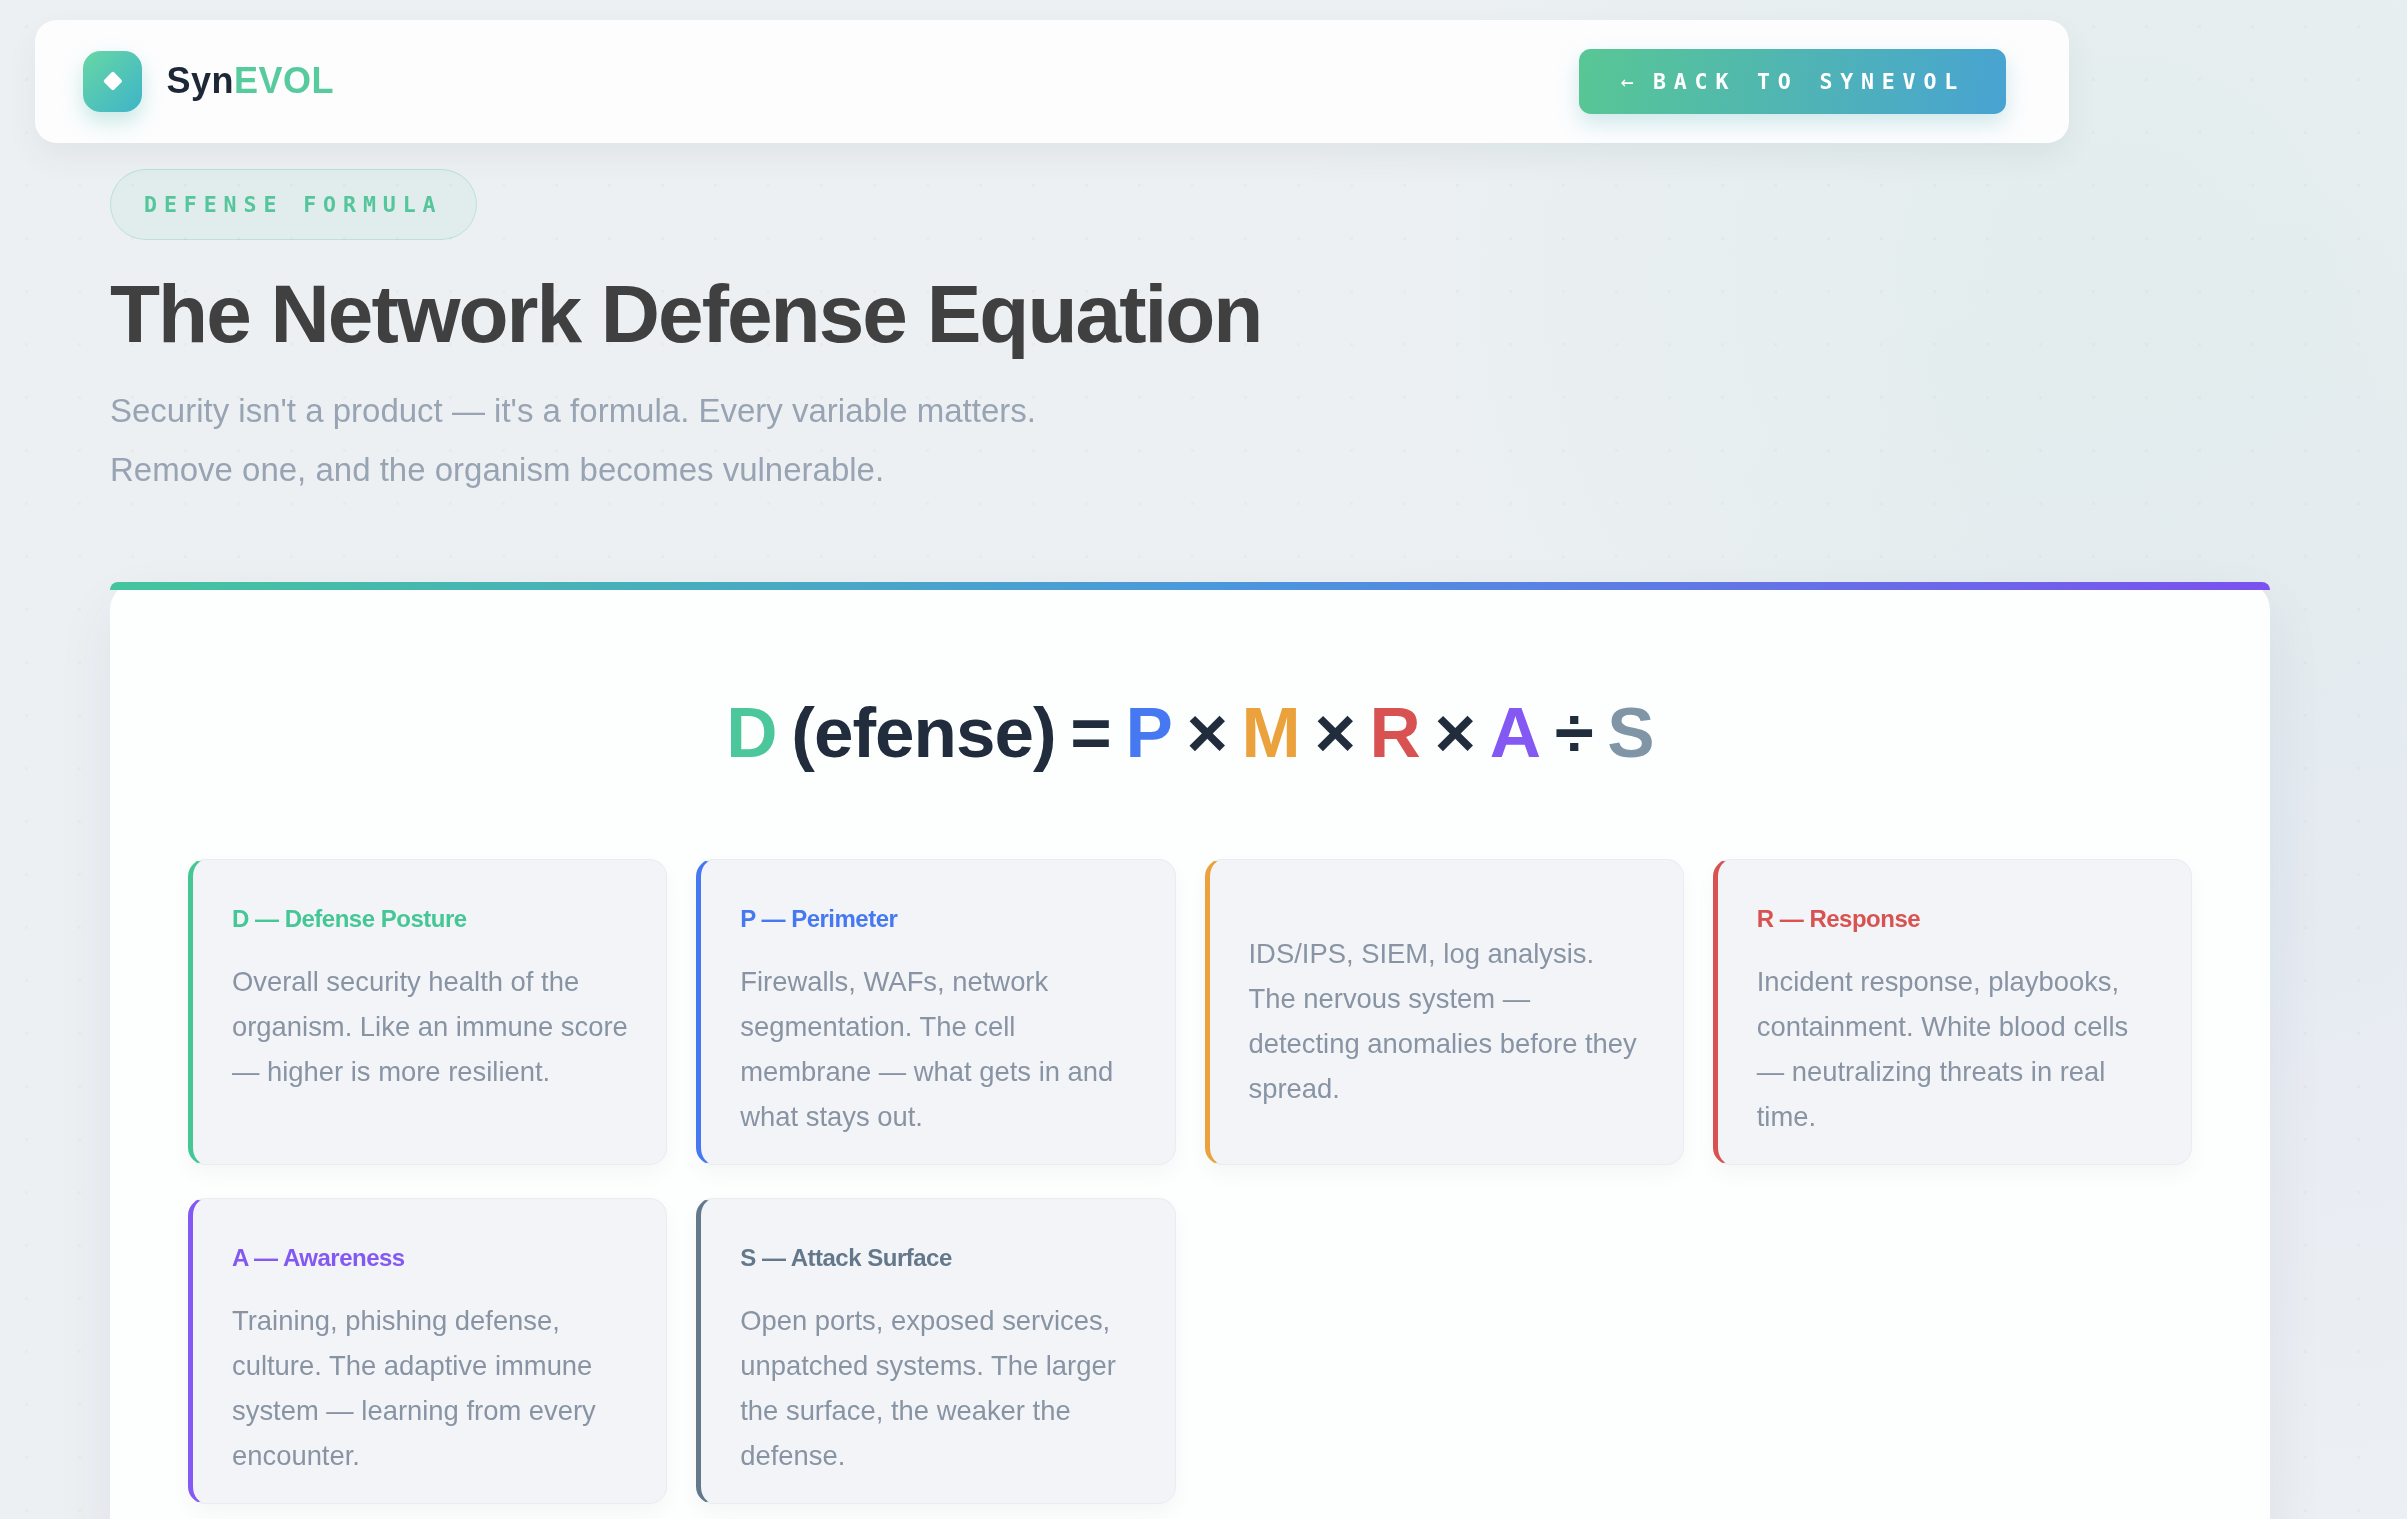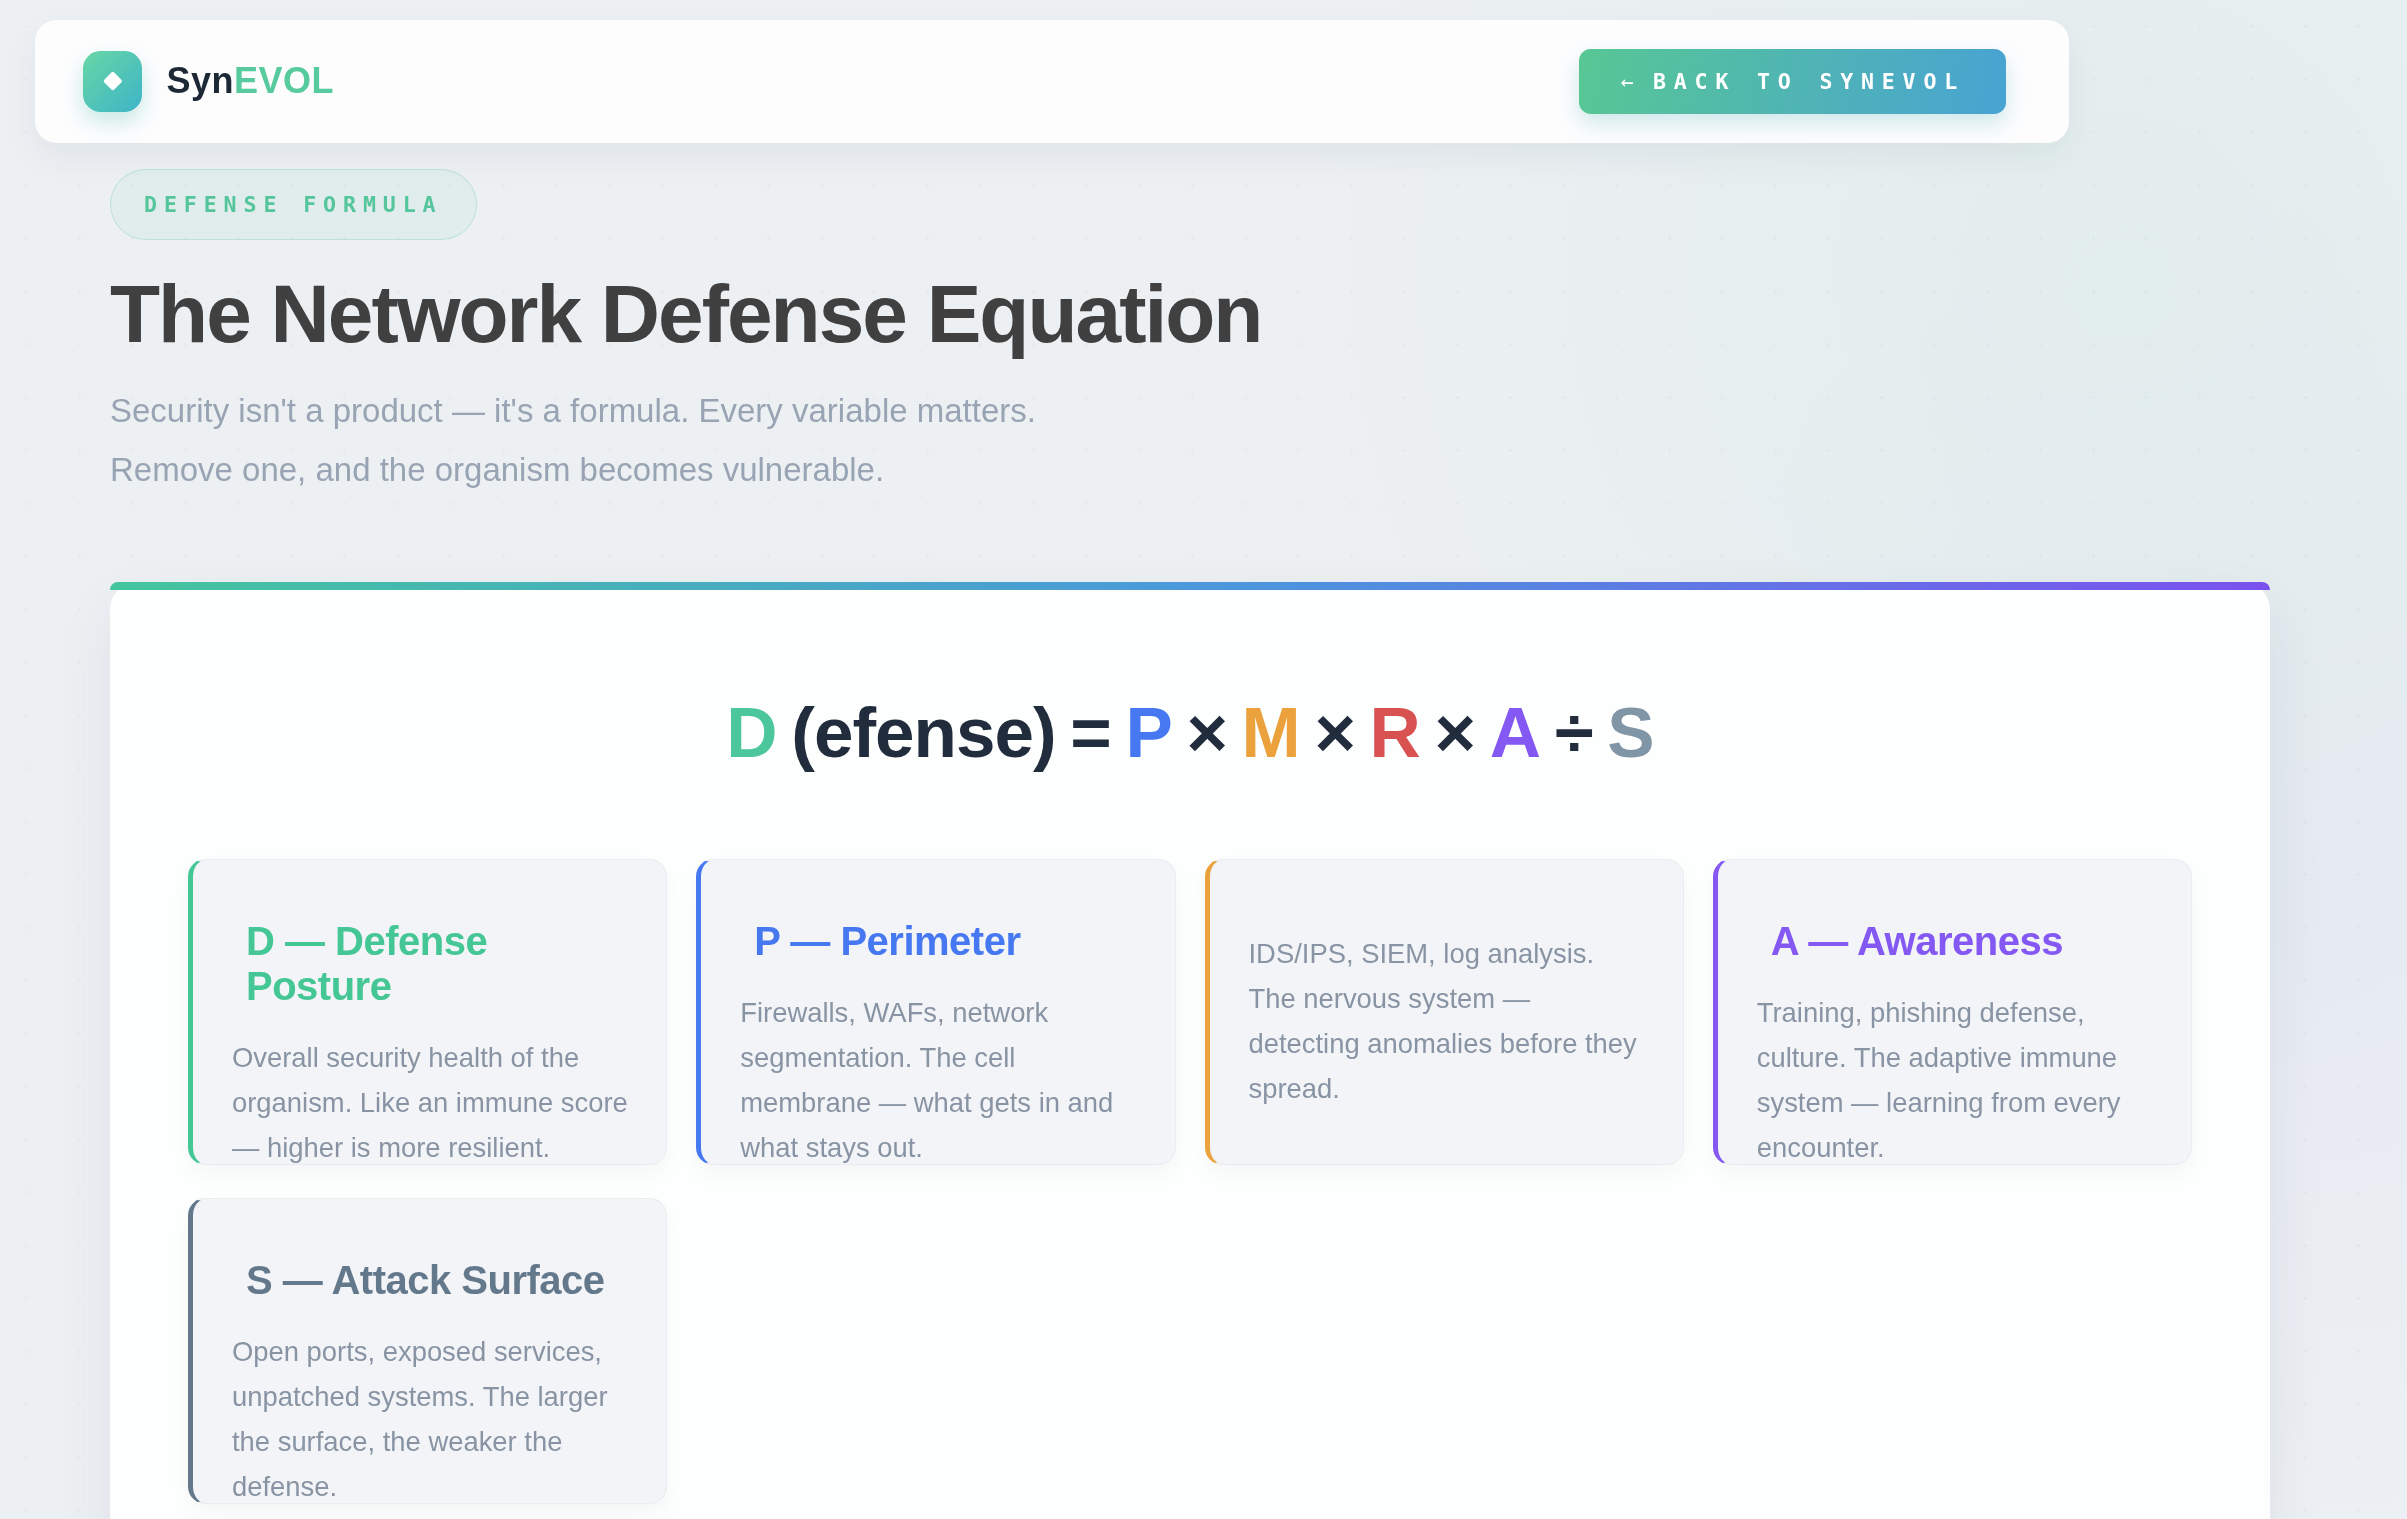--- a/index.html
+++ b/index.html
@@ -92,21 +92,21 @@
   .var-card {
     background: #f2f4f7;
     border: 1px solid #e9ecf0;
     border-left: 5.9px solid var(--accent);
     border-radius: 17.6px;
     padding: 45px 37px 0 39px;
     box-shadow: 0 9.8px 21.6px rgba(25,45,70,0.035);
     overflow: hidden;
   }
   .var-card h3 {
-    margin: 14px; font-size: 40px; font-weight: bold;
+    margin: 0; font-size: 24px; font-weight: bold;
     letter-spacing: -0.5px; color: var(--accent);
   }
   .var-card p { margin: 25.5px 0 0 0; font-size: 27.4px; line-height: 45px; color: #8894a4; }
 </style>
 </head>
 <body>
 
 <header class="site-header">
   <div class="brand">
     <div class="logo">
@@ -149,20 +149,24 @@
     <h3>D — Defense Posture</h3>
     <p>Overall security health of the organism. Like an immune score — higher is more resilient.</p>
   </article>
       <article class="var-card" style="--accent: #4679f1;">
     <h3>P — Perimeter</h3>
     <p>Firewalls, WAFs, network segmentation. The cell membrane — what gets in and what stays out.</p>
   </article>
       <article class="var-card" style="--accent: #eba23c;">
     <p>IDS/IPS, SIEM, log analysis. The nervous system — detecting anomalies before they spread.</p>
   </article>
+      <article class="var-card" style="--accent: #d95252;">
+    <h3>R — Response</h3>
+    <p>Incident response, playbooks, containment. White blood cells — neutralizing threats in real time.</p>
+  </article>
       <article class="var-card" style="--accent: #8458f2;">
     <h3>A — Awareness</h3>
     <p>Training, phishing defense, culture. The adaptive immune system — learning from every encounter.</p>
   </article>
       <article class="var-card" style="--accent: #64788c;">
     <h3>S — Attack Surface</h3>
     <p>Open ports, exposed services, unpatched systems. The larger the surface, the weaker the defense.</p>
   </article>
     </div>
 </section>

